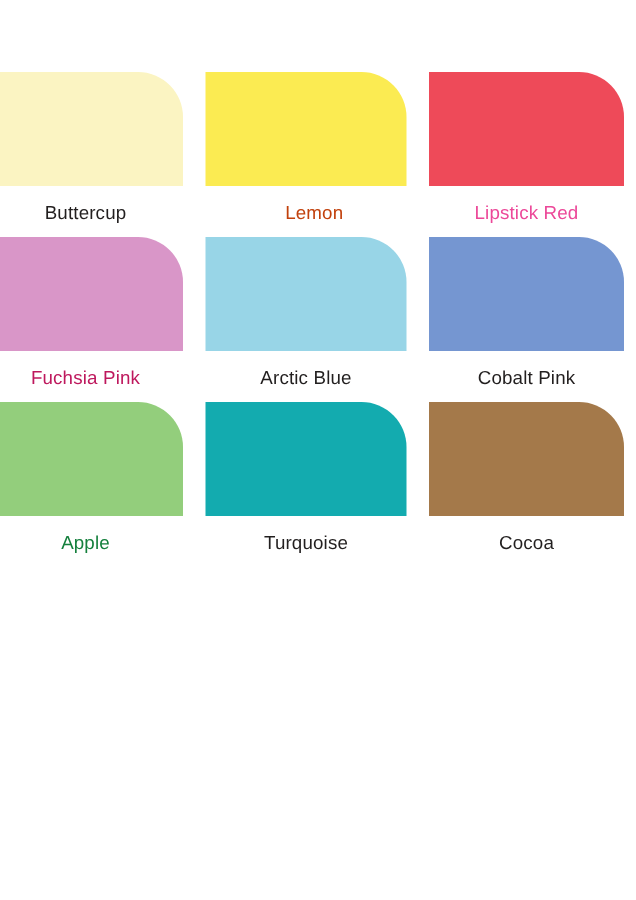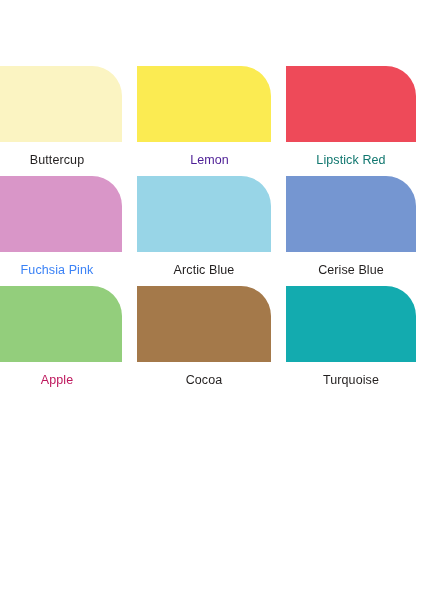--- a/index.html
+++ b/index.html
@@ -13,21 +13,21 @@
     overflow: hidden;
     font-family: "Liberation Sans", sans-serif;
   }
 
   .palette-sheet {
     width: 424px;
     height: 592px;
     background: #ffffff;
     position: relative;
     box-sizing: border-box;
-    padding-top: 66px;
+    padding-top: 48px;
   }
 
   .swatch-grid {
     display: grid;
     grid-template-columns: 130px 134px 130px;
     column-gap: 15px;
     row-gap: 0;
     
     margin-left: -8px;
     width: 432px;
@@ -72,55 +72,55 @@
 <div class="palette-sheet">
   <div class="swatch-grid">
 
     <div class="swatch-cell col-1">
       <div class="swatch-chip" style="background-color: rgb(251, 244, 194);"></div>
       <div class="swatch-label" style="color: rgb(34, 31, 31);">Buttercup</div>
     </div>
 
     <div class="swatch-cell col-2">
       <div class="swatch-chip" style="background-color: rgb(251, 235, 82);"></div>
-      <div class="swatch-label" style="color: #4c1d95; margin-left: 11px;">Lemon</div>
+      <div class="swatch-label" style="color: #c2410c; margin-left: 11px;">Lemon</div>
     </div>
 
 
     <div class="swatch-cell col-1">
       <div class="swatch-chip" style="background-color: rgb(238, 74, 89);"></div>
-      <div class="swatch-label" style="color: #0f766e;">Lipstick Red</div>
+      <div class="swatch-label" style="color: #ec4899;">Lipstick Red</div>
     </div>
 
 
     <div class="swatch-cell col-3">
       <div class="swatch-chip" style="background-color: rgb(217, 150, 200);"></div>
-      <div class="swatch-label" style="color: #3b82f6;">Fuchsia Pink</div>
+      <div class="swatch-label" style="color: #be185d;">Fuchsia Pink</div>
     </div>
 
     <div class="swatch-cell col-1">
       <div class="swatch-chip" style="background-color: rgb(152, 213, 231);"></div>
       <div class="swatch-label" style="color: rgb(34, 31, 31);">Arctic Blue</div>
     </div>
 
     <div class="swatch-cell col-2">
       <div class="swatch-chip" style="background-color: rgb(117, 150, 209);"></div>
-      <div class="swatch-label" style="color: rgb(34, 31, 31);">Cerise Blue</div>
+      <div class="swatch-label" style="color: rgb(34, 31, 31);">Cobalt Pink</div>
     </div>
 
 
     <div class="swatch-cell col-1">
       <div class="swatch-chip" style="background-color: rgb(147, 206, 124);"></div>
-      <div class="swatch-label" style="color: #be185d;">Apple</div>
+      <div class="swatch-label" style="color: #15803d;">Apple</div>
+    </div>
+
+    <div class="swatch-cell col-2">
+      <div class="swatch-chip" style="background-color: rgb(19, 171, 175);"></div>
+      <div class="swatch-label" style="color: rgb(34, 31, 31);">Turquoise</div>
     </div>
 
     <div class="swatch-cell col-3">
       <div class="swatch-chip" style="background-color: rgb(164, 121, 74);"></div>
       <div class="swatch-label" style="color: rgb(34, 31, 31);">Cocoa</div>
     </div>
 
-    <div class="swatch-cell col-2">
-      <div class="swatch-chip" style="background-color: rgb(19, 171, 175);"></div>
-      <div class="swatch-label" style="color: rgb(34, 31, 31);">Turquoise</div>
-    </div>
-
   </div>
 </div>
 
 </body></html>

